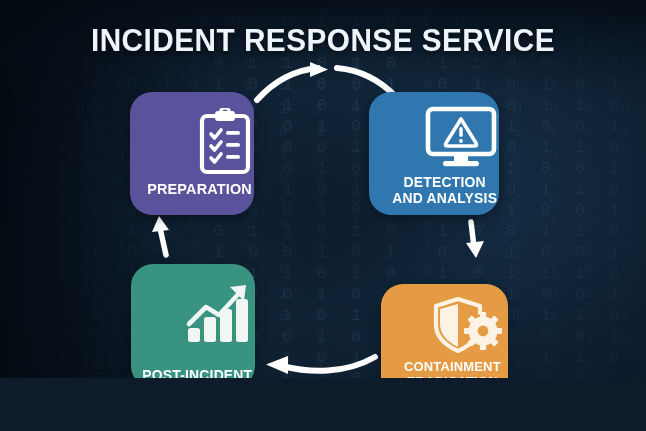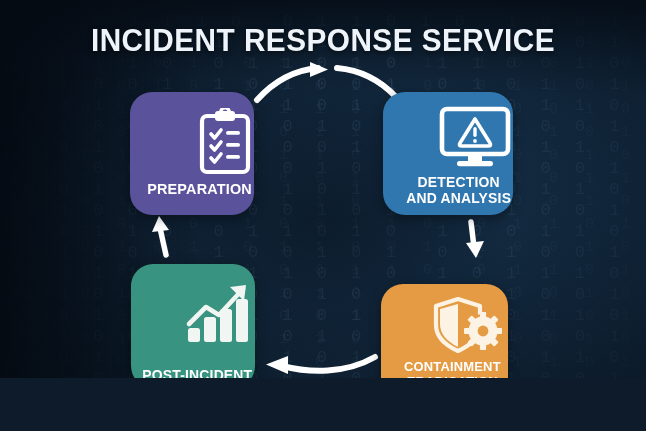--- a/index.html
+++ b/index.html
@@ -118,21 +118,21 @@
   }
 
   #node-prep {
     left: 130px; top: 92px; width: 124px; height: 123px;
     background: #5b529c;
   }
   #node-prep .icon { margin-top: 14px; height: 72px; }
   #node-prep .label { font-size: 15px; margin-top: 3px; }
 
   #node-detect {
-    left: 383px; top: 92px; width: 130px; height: 123px;
+    left: 369px; top: 92px; width: 130px; height: 123px;
     background: #2f77ae;
   }
   #node-detect .icon { margin-top: 13px; height: 66px; }
   #node-detect .label { font-size: 14.5px; margin-top: 3px; }
 
   #node-contain {
     left: 381px; top: 278px; width: 127px; height: 127px;
     background: #e59b43;
     margin-top: 6px;
   }

